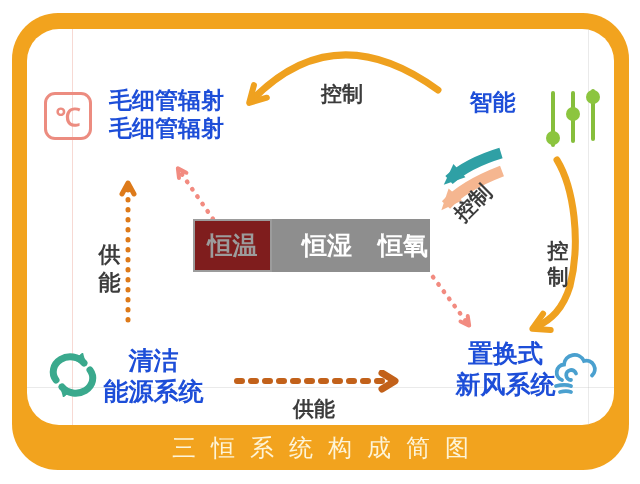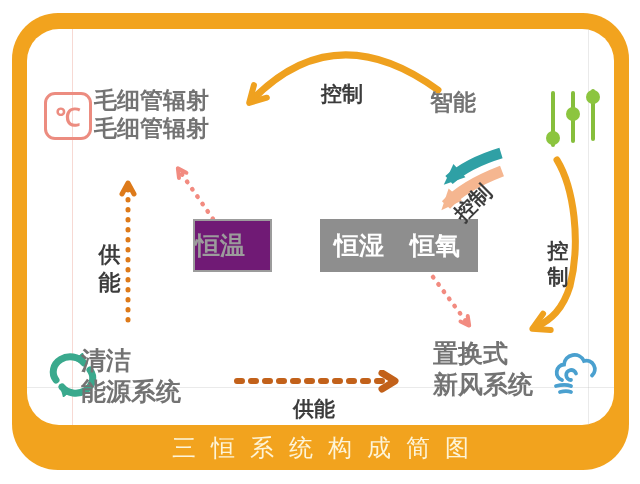--- a/index.html
+++ b/index.html
@@ -11,40 +11,40 @@
            background:#ffffff; border-radius:32px; }
   .gridline { position:absolute; }
   .gl-v1 { left:72px; top:29px; width:1px; height:396px; background:rgba(235,160,145,.40); }
   .gl-v2 { left:588px; top:29px; width:1px; height:396px; background:rgba(185,185,185,.30); }
   .gl-h1 { left:27px; top:387px; width:587px; height:1px; background:rgba(185,185,185,.30); }
 
   .banner-title { position:absolute; left:27px; top:432px; width:587px; text-align:center;
                   color:#FDF4D8; font-size:24px; font-weight:normal;
                   letter-spacing:15px; text-indent:15px; }
 
-  .node-text { position:absolute; color:#737373; font-weight:600; }
+  .node-text { position:absolute; color:#1d4ed8; font-weight:600; text-align:center; }
   .t-capillary { left:94px;  top:86px;  width:145px; font-size:23px; line-height:28px; }
   .t-smart     { left:430px; top:88px;  width:125px; font-size:23px; line-height:28px; }
   .t-clean     { left:81px;  top:345px; width:145px; font-size:25px; line-height:31px; }
   .t-fresh     { left:433px; top:338px; width:145px; font-size:25px; line-height:31px; }
 
   .temp-icon { position:absolute; left:44px; top:92px; width:48px; height:48px;
                border:3.5px solid #EC8C80; border-radius:11px;
                display:flex; align-items:center; justify-content:center;
                color:#EC8C80; font-size:25px; font-weight:bold; }
   .svg-icon { position:absolute; }
   .i-sliders { left:546px; top:88px; }
   .i-recycle { left:46px;  top:350px; }
   .i-wind    { left:549px; top:347px; }
 
   .bar { position:absolute; left:193px; top:219px; height:53px; display:flex; }
   .seg { font-size:25px; font-weight:bold; display:flex; align-items:center; }
-  .seg-light { width:79px; background:#701a75; border:2px solid #9C9C9C; color:#9C9C9C;
-               }
-  .seg-dark  { width:158px; background:#8E8E8E; color:#ffffff; gap:26px; padding-left:14px;margin-left:48px; }
+  .seg-light { width:79px; background:#7f1d1d; border:2px solid #9C9C9C; color:#9C9C9C;
+               justify-content:center; }
+  .seg-dark  { width:158px; background:#8E8E8E; color:#ffffff; gap:26px; padding-left:30px; }
 
   .lbl { position:absolute; color:#3C3C3C; font-weight:600; }
   .l-control-top    { left:312px; top:80px;  width:60px; font-size:21px; text-align:center; }
   .l-control-mid    { left:441px; top:189px; width:64px; font-size:21px; text-align:center;
                       transform:rotate(-45deg); }
   .l-control-right  { left:546px; top:238px; width:24px; font-size:21px;
                       line-height:26px; word-break:break-all; text-align:center; }
   .l-supply-left    { left:97px;  top:241px; width:25px; font-size:22px;
                       line-height:28px; word-break:break-all; text-align:center; }
   .l-supply-bottom  { left:288px; top:395px; width:52px; font-size:21px; text-align:center; }

